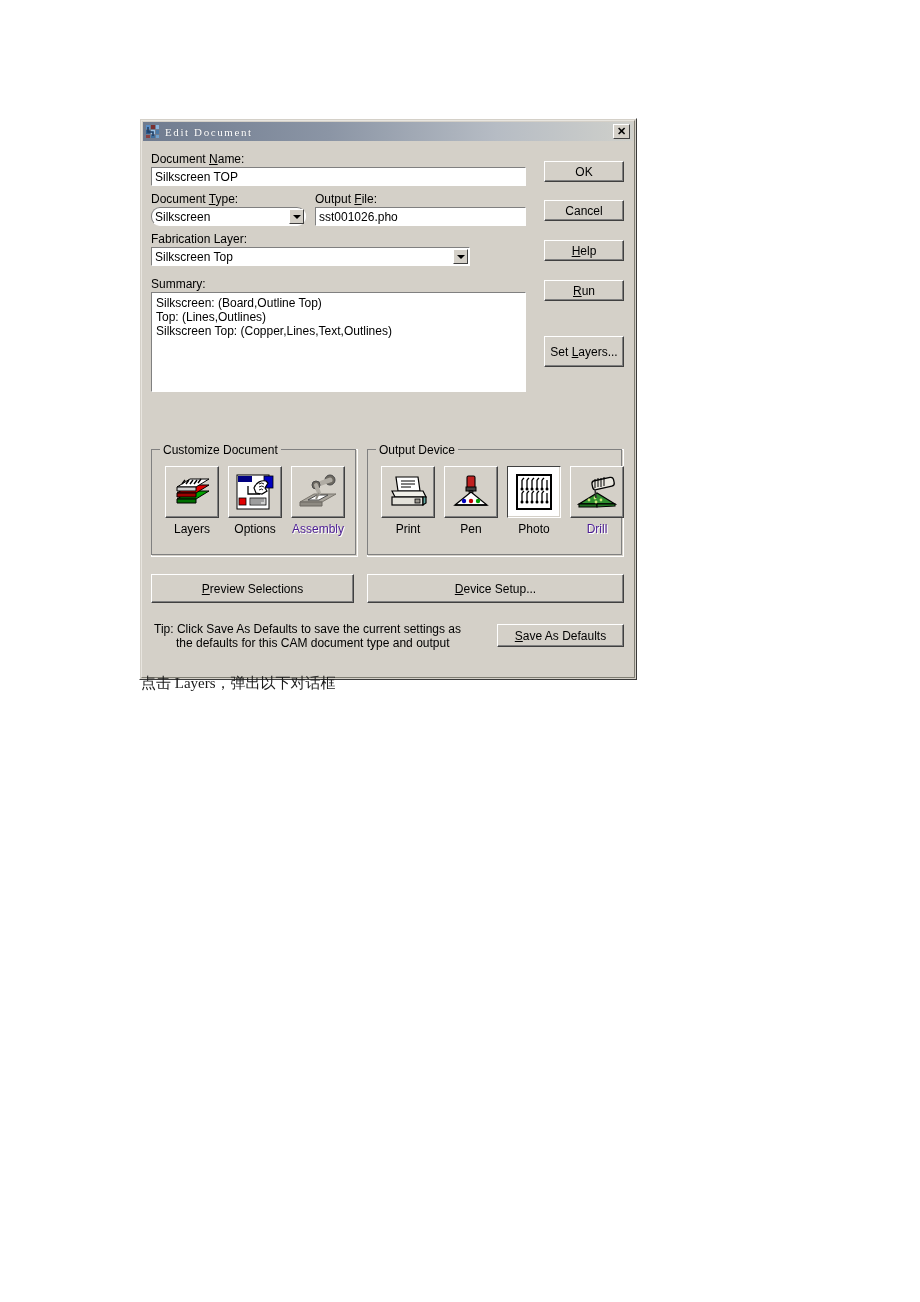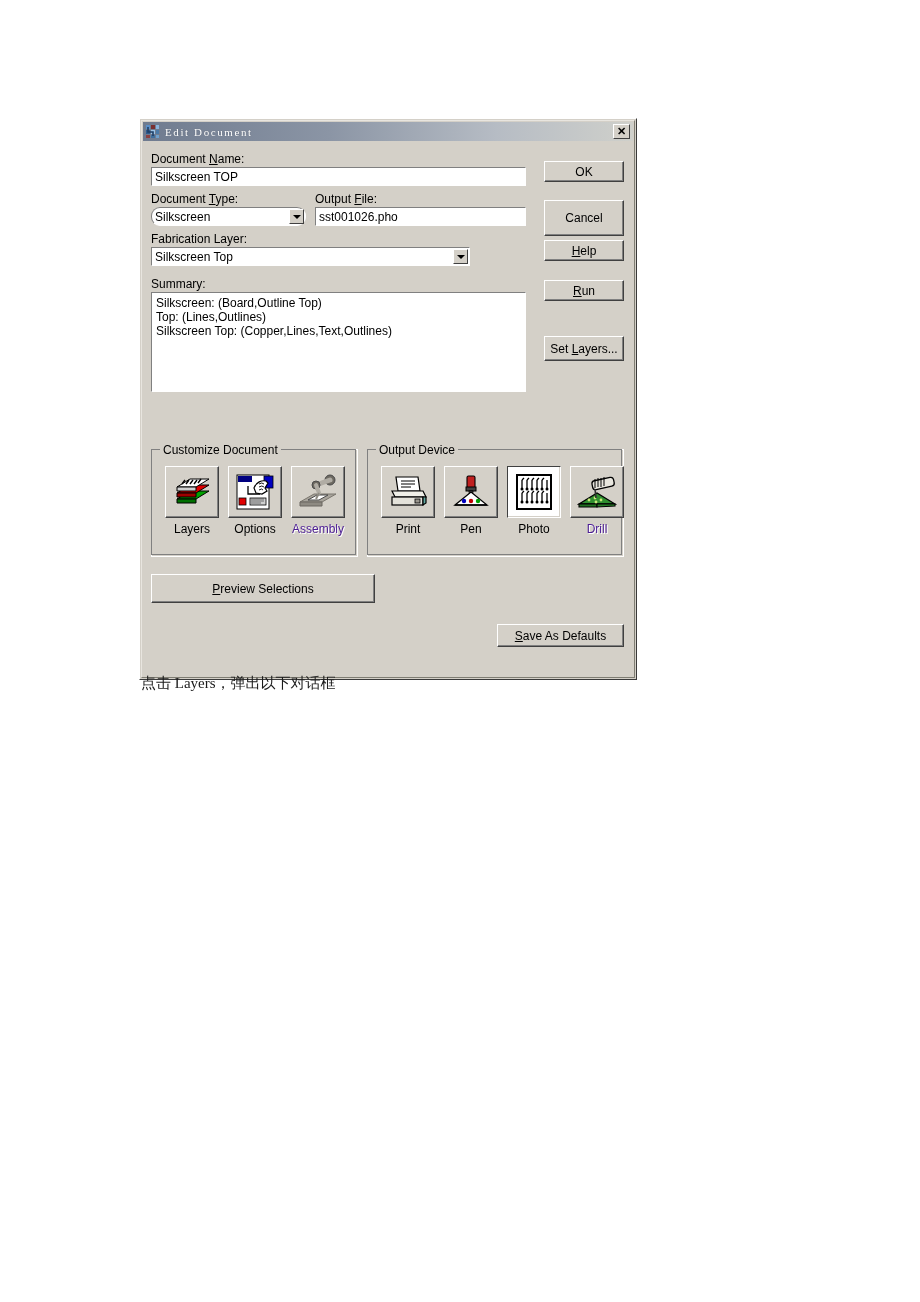--- a/index.html
+++ b/index.html
@@ -357,28 +357,28 @@
   </div>
 
   <div class="lbl" style="left:11px; top:158px;">Summary:</div>
   <div class="summary-box" style="left:11px; top:173px; width:375px; height:100px;">
     <div>Silkscreen: (Board,Outline Top)</div>
     <div>Top: (Lines,Outlines)</div>
     <div>Silkscreen Top: (Copper,Lines,Text,Outlines)</div>
   </div>
 
   <div class="btn" style="left:404px; top:42px; width:80px; height:21px;">OK</div>
-  <div class="btn" style="left:404px; top:81px; width:80px; height:36px;">Cancel</div>
+  <div class="btn" style="left:404px; top:81px; width:80px; height:21px;">Cancel</div>
   <div class="btn" style="left:404px; top:121px; width:80px; height:21px;">
       <span><u>H</u>elp</span>
     </div>
   <div class="btn" style="left:404px; top:161px; width:80px; height:21px;">
       <span><u>R</u>un</span>
     </div>
-  <div class="btn" style="left:404px; top:217px; width:80px; height:25px;">
+  <div class="btn" style="left:404px; top:217px; width:80px; height:31px;">
       <span>Set <u>L</u>ayers...</span>
     </div>
 
   <div class="groupbox" style="left:11px; top:330px; width:207px; height:108px;">
     <div class="inner-frame"></div>
     <div class="group-title">Customize Document</div>
 
     <div class="iconbtn" style="left:13px; top:16px;">
       <svg width="40" height="38" viewBox="0 0 40 38">
         <polygon points="5,26 18,18 37,18 24,26" fill="#00a000" stroke="#000000" stroke-width="1"></polygon>
@@ -493,22 +493,29 @@
         <rect x="16" y="6" width="22" height="9" rx="3" fill="#e8e6de" stroke="#000000" stroke-width="1.3" transform="rotate(-12 27 10)"></rect>
         <g stroke="#000000" stroke-width="1">
           <path d="M19 6 v9 M22 5 v9 M25 5 v9 M28 4 v9"></path>
         </g>
         <line x1="19" y1="16" x2="20" y2="25" stroke="#303030" stroke-width="1.6"></line>
       </svg>
     </div>
     <div class="iconcap disabled" style="left:202px; top:72px; width:54px;">Drill</div>
   </div>
 
-  <div class="btn" style="left:11px; top:455px; width:224px; height:29px;">
+  <div class="btn" style="left:11px; top:455px; width:203px; height:29px;">
       <span><u>P</u>review Selections</span>
     </div>
-
+  <div class="btn" style="left:227px; top:455px; width:257px; height:29px;">
+      <span><u>D</u>evice Setup...</span>
+    </div>
+
+  <div class="tip" style="left:14px; top:503px;">
+    <div>Tip: Click Save As Defaults to save the current settings as</div>
+    <div style="padding-left:22px;">the defaults for this CAM document type and output</div>
+  </div>
   <div class="btn" style="left:357px; top:505px; width:127px; height:23px;">
       <span><u>S</u>ave As Defaults</span>
     </div>
 </div>
 
 <div class="caption">点击 Layers，弹出以下对话框</div>
 
 </body></html>

